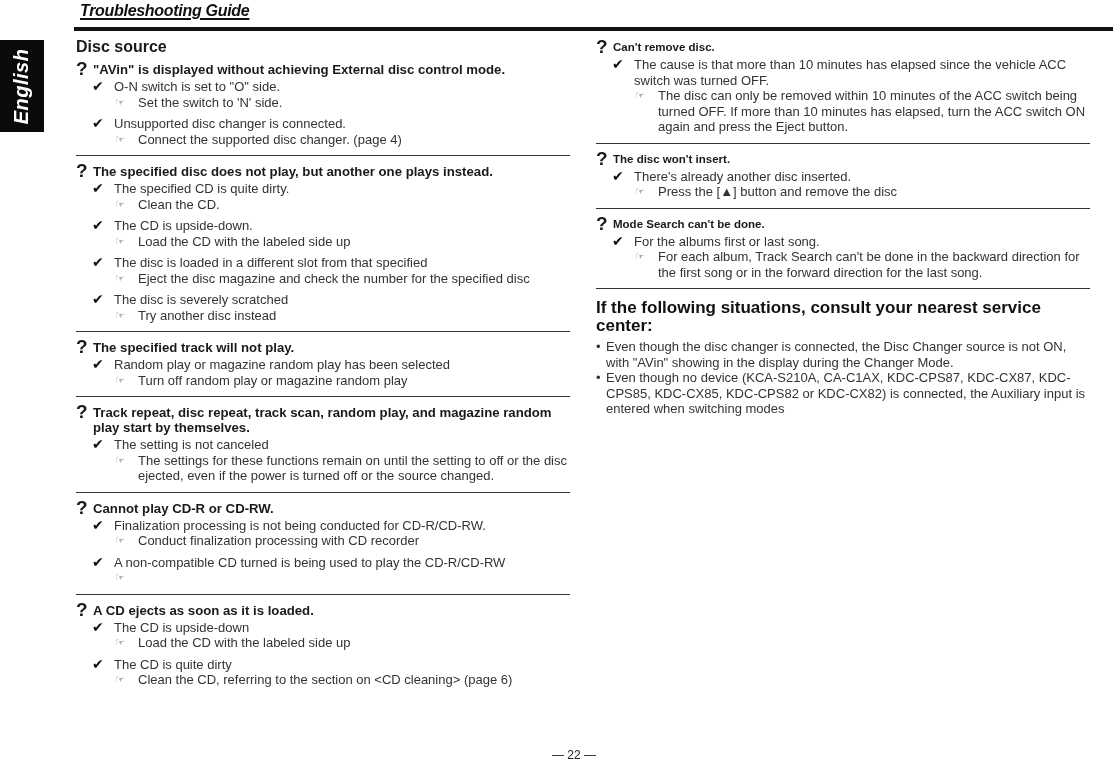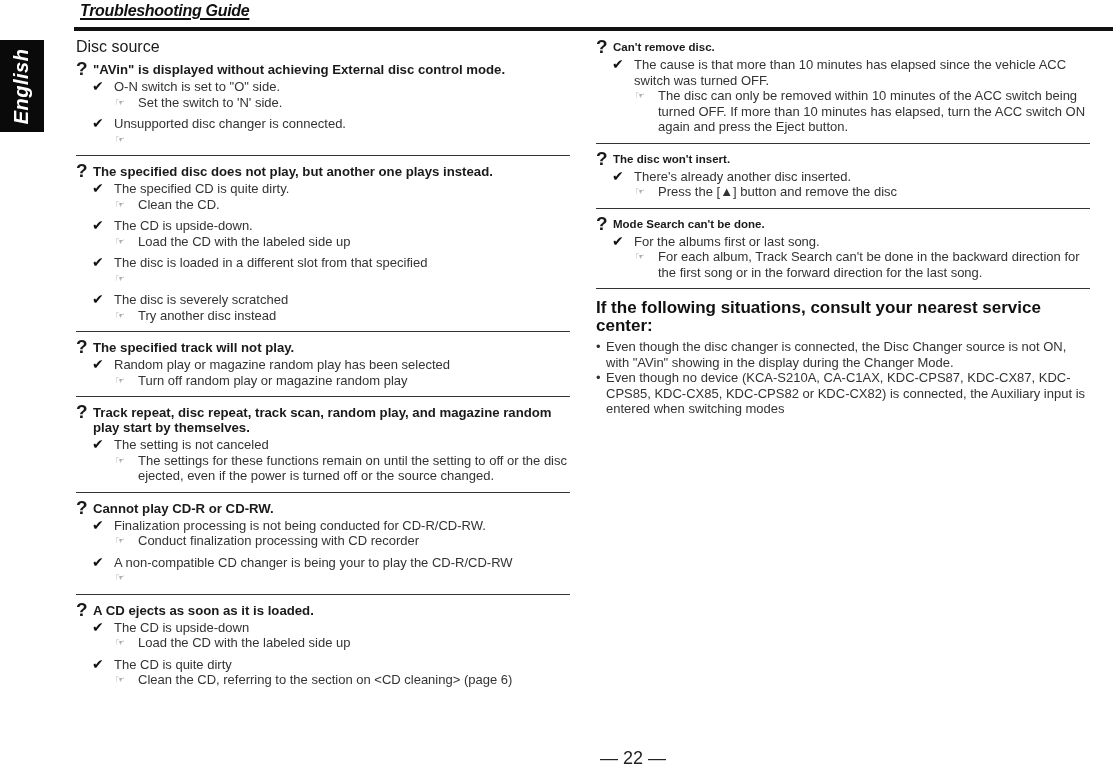--- a/index.html
+++ b/index.html
@@ -19,33 +19,33 @@
       position: absolute; left: 80px; top: 2px; font-size: 16px; font-weight: bold;
       font-style: italic; letter-spacing: -0.3px; color: #111; text-decoration: underline;
       text-decoration-thickness: 2px; text-underline-offset: 2px;
     }
     .title-rule {
       position: absolute; left: 74px; top: 27px; width: 1039px; height: 4px; background: #111;
     }
     .col { position: absolute; top: 36px; }
     .col-left { left: 76px; width: 494px; }
     .col-right { left: 596px; width: 494px; }
-    .section-title { font-size: 16px; font-weight: normal; margin: 2px 0 6px 0; }
+    .section-title { font-size: 16px; font-weight: bold; margin: 2px 0 6px 0; }
     .problem { border-bottom: 1.5px solid #333; padding-bottom: 2px; margin-bottom: 8px; }
     .q { display: flex; align-items: flex-start; font-weight: bold; font-size: 13.2px; line-height: 15px; margin: 0 0 2px 0; }
     .q .qmark { font-size: 19px; font-weight: bold; width: 17px; flex: none; line-height: 17px; margin-top: -2px; }
     .q.small { font-size: 11.5px; }
     .cause { display: flex; font-size: 13px; line-height: 15.5px; color: #333; margin-left: 16px; margin-top: 2px; }
     .cause .mark { width: 22px; flex: none; font-size: 14px; color: #111; }
     .remedy { display: flex; font-size: 13px; line-height: 15.5px; color: #333; margin-left: 39px; margin-bottom: 6px; }
     .remedy .mark { width: 23px; flex: none; font-size: 11px; color: #666; }
     .consult-title { font-size: 17px; font-weight: bold; line-height: 18px; margin: 10px 0 4px 0; color: #111; }
     .bullet { display: flex; font-size: 13px; line-height: 15.5px; color: #333; }
     .bullet .dot { width: 10px; flex: none; }
-    .page-number { position: absolute; left: 552px; top: 748px; font-size: 18px; color: #222; margin-left: 48px; }
+    .page-number { position: absolute; left: 552px; top: 748px; font-size: 12px; color: #222; }
   </style>
 </head>
 <body>
 
 <div class="lang-tab">
   <span>English</span>
 </div>
 
 <div class="page-title">Troubleshooting Guide</div>
 <div class="title-rule"></div>
@@ -65,20 +65,21 @@
     <div class="remedy">
         <span class="mark">☞</span>
         <span>Set the switch to 'N' side.</span>
       </div>
     <div class="cause">
         <span class="mark">✔</span>
         <span>Unsupported disc changer is connected.</span>
       </div>
     <div class="remedy">
         <span class="mark">☞</span>
+        <span>Connect the supported disc changer. (page 4)</span>
       </div>
   </div>
 
   <div class="problem">
     <div class="q">
       <span class="qmark">?</span>
       <span>The specified disc does not play, but another one plays instead.</span>
     </div>
     <div class="cause">
         <span class="mark">✔</span>
@@ -95,20 +96,21 @@
     <div class="remedy">
         <span class="mark">☞</span>
         <span>Load the CD with the labeled side up</span>
       </div>
     <div class="cause">
         <span class="mark">✔</span>
         <span>The disc is loaded in a different slot from that specified</span>
       </div>
     <div class="remedy">
         <span class="mark">☞</span>
+        <span>Eject the disc magazine and check the number for the specified disc</span>
       </div>
     <div class="cause">
         <span class="mark">✔</span>
         <span>The disc is severely scratched</span>
       </div>
     <div class="remedy">
         <span class="mark">☞</span>
         <span>Try another disc instead</span>
       </div>
   </div>
@@ -151,21 +153,21 @@
     <div class="cause">
         <span class="mark">✔</span>
         <span>Finalization processing is not being conducted for CD-R/CD-RW.</span>
       </div>
     <div class="remedy">
         <span class="mark">☞</span>
         <span>Conduct finalization processing with CD recorder</span>
       </div>
     <div class="cause">
         <span class="mark">✔</span>
-        <span>A non-compatible CD changer is being your to play the CD-R/CD-RW</span>
+        <span>A non-compatible CD turned is being used to play the CD-R/CD-RW</span>
       </div>
     <div class="remedy">
         <span class="mark">☞</span>
       </div>
   </div>
 
   <div class="problem" style="border-bottom:none;">
     <div class="q">
       <span class="qmark">?</span>
       <span>A CD ejects as soon as it is loaded.</span>

